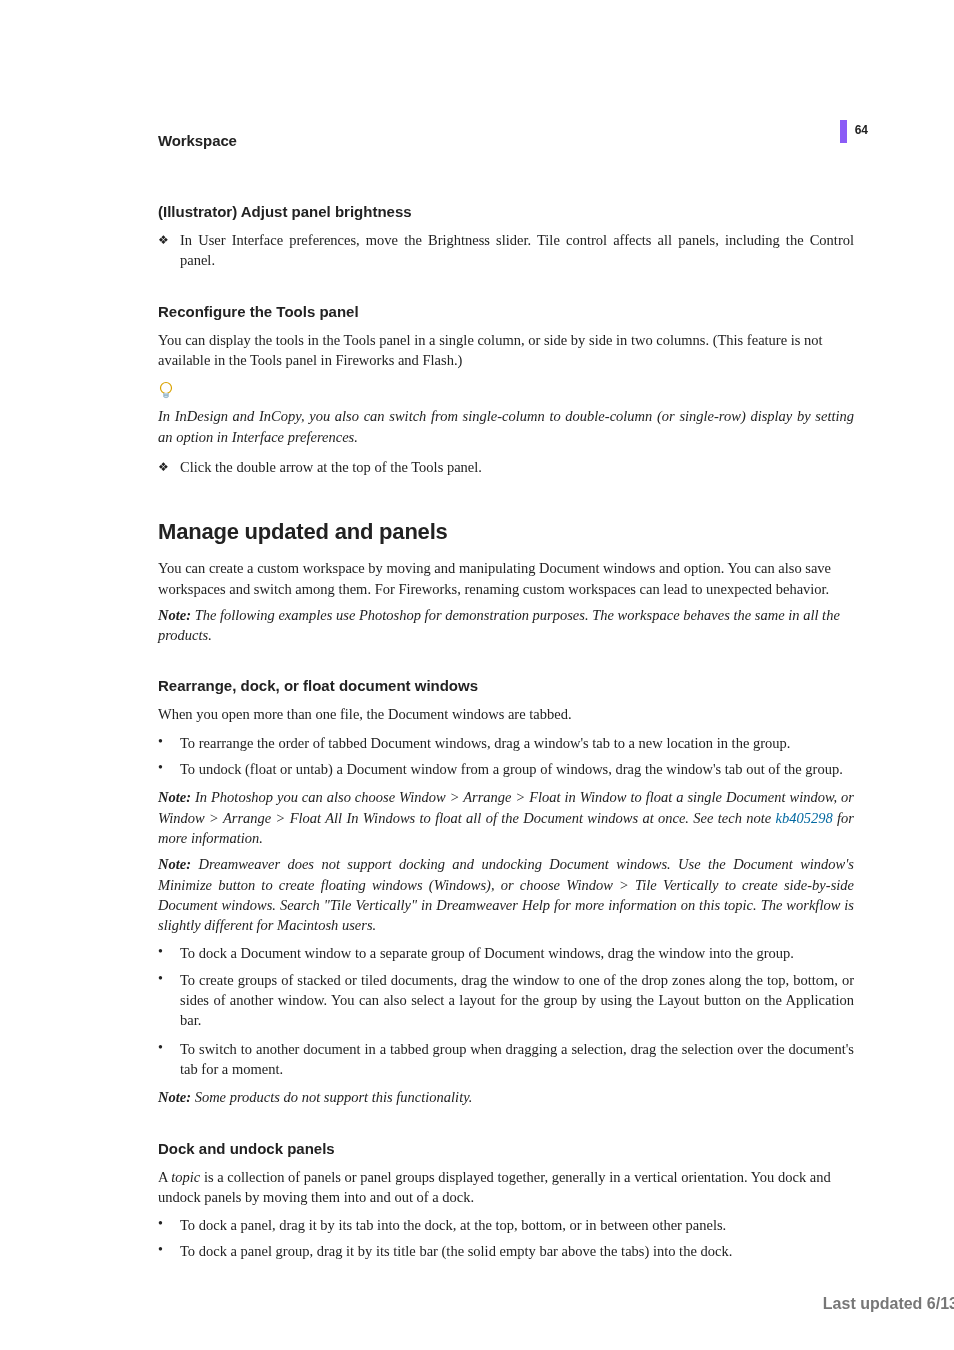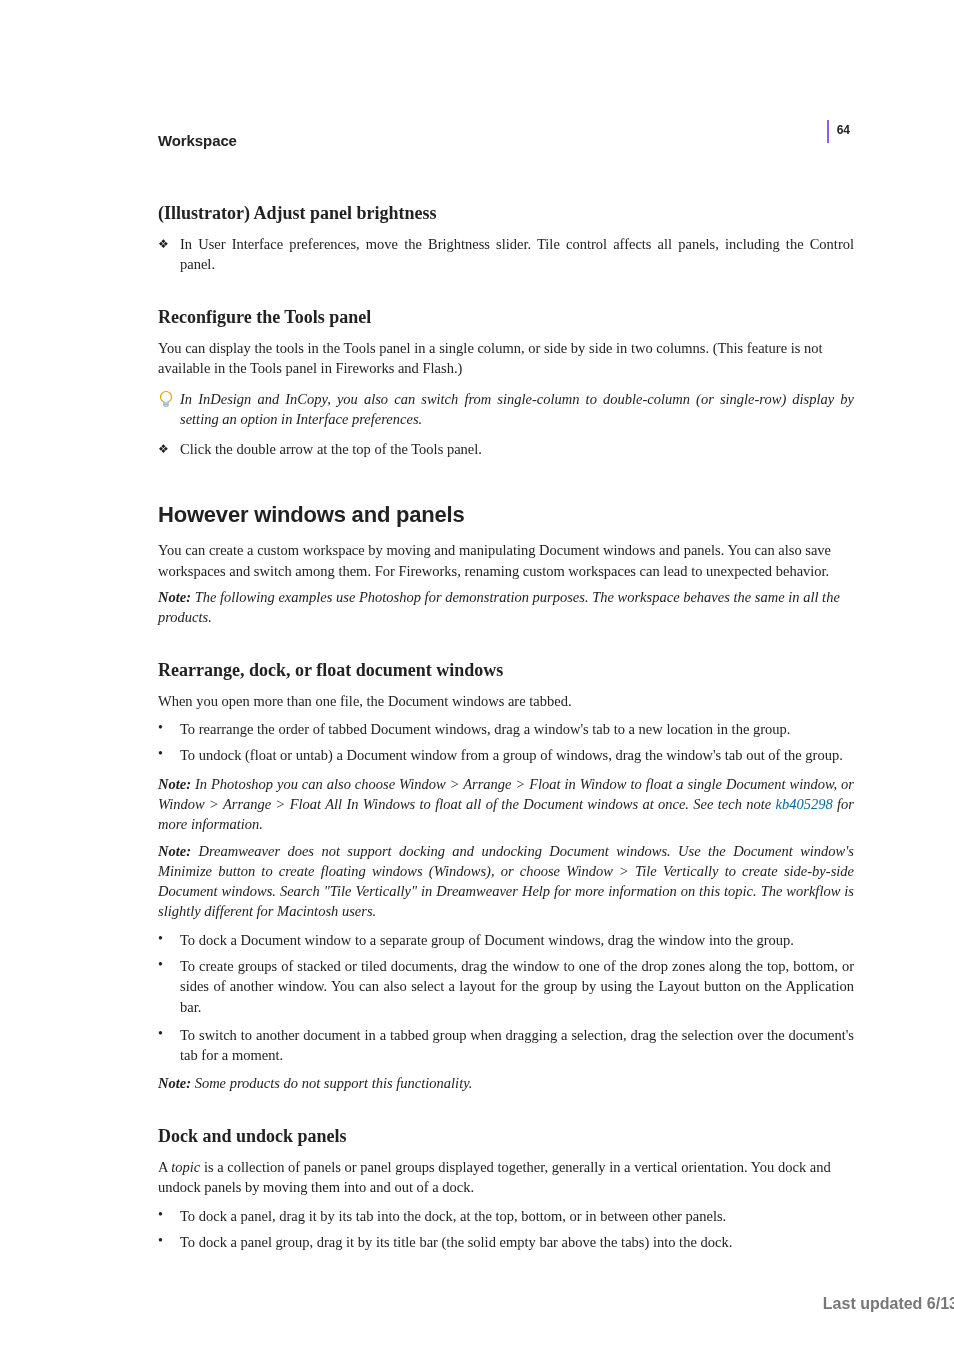--- a/index.html
+++ b/index.html
@@ -14,47 +14,47 @@
     width: 954px;
     min-height: 1350px;
     margin: 0 auto;
     box-sizing: border-box;
     padding: 130px 100px 60px 158px;
     position: relative;
   }
   .page-number {
     position: absolute;
     top: 120px;
-    right: 104px;
+    right: 86px;
     font-family: "Myriad Pro", Arial, Helvetica, sans-serif;
     font-weight: bold;
     font-size: 12px;
-    border-left: 2px solid #8b5cf6;
+    border-left: 7px solid #8b5cf6;
     padding-left: 8px;
     padding-bottom: 4px;
     padding-top: 2px;
   }
   .running-header {
     font-family: "Myriad Pro", Arial, Helvetica, sans-serif;
     font-weight: bold;
     font-size: 15px;
     margin-bottom: 50px;
     letter-spacing: -0.1px;
   }
   h2.section-title {
     font-family: "Myriad Pro", Arial, Helvetica, sans-serif;
     font-weight: bold;
     font-size: 22px;
     margin: 40px 0 10px 0;
     letter-spacing: -0.2px;
   }
   h3.subsection-title {
-    font-family: Liberation Serif, serif;
-    font-weight: bold;
-    font-size: 18px;
+    font-family: Liberation Sans, sans-serif;
+    font-weight: bold;
+    font-size: 15px;
     margin: 30px 0 8px 0;
   }
   p {
     margin: 6px 0;
     text-align: left;
   }
   .justify { text-align: justify; text-justify: inter-word; }
   .bullet-diamond {
     display: flex;
     margin: 8px 0;
@@ -81,20 +81,21 @@
   }
   ul.dot-list li .text { flex: 1; }
   .note-label {
     font-weight: bold;
     font-style: italic;
   }
   .italic { font-style: italic; }
   .tip-block {
     display: flex;
     margin: 10px 0;
+    flex-direction: column;
   }
   .tip-block .icon {
     flex: 0 0 22px;
     padding-top: 1px;
   }
   .tip-block .text {
     flex: 1;
     font-style: italic;
   }
   .link {
@@ -140,22 +141,22 @@
         <line x1="5.8" y1="14.6" x2="10.2" y2="14.6" stroke="#8aa9bf" stroke-width="0.8"></line>
       </svg>
     </span>
     <span class="text">In InDesign and InCopy, you also can switch from single-column to double-column (or single-row) display by setting an option in Interface preferences.</span>
   </div>
   <div class="bullet-diamond">
     <span class="marker">❖</span>
     <span class="text">Click the double arrow at the top of the Tools panel.</span>
   </div>
 
-  <h2 class="section-title">However windows and panels</h2>
-  <p>You can create a custom workspace by moving and manipulating Document windows and panels. You can also save workspaces and switch among them. For Fireworks, renaming custom workspaces can lead to unexpected behavior.</p>
+  <h2 class="section-title">Manage updated and panels</h2>
+  <p>You can create a custom workspace by moving and manipulating Document windows and option. You can also save workspaces and switch among them. For Fireworks, renaming custom workspaces can lead to unexpected behavior.</p>
   <p class="italic">
     <span class="note-label">Note: </span><span>The following examples use Photoshop for demonstration purposes. The workspace behaves the same in all the products.</span>
   </p>
 
   <h3 class="subsection-title">Rearrange, dock, or float document windows</h3>
   <p>When you open more than one file, the Document windows are tabbed.</p>
   <ul class="dot-list">
     <li>
         <span class="marker">•</span>
         <span class="text">To rearrange the order of tabbed Document windows, drag a window's tab to a new location in the group.</span>

